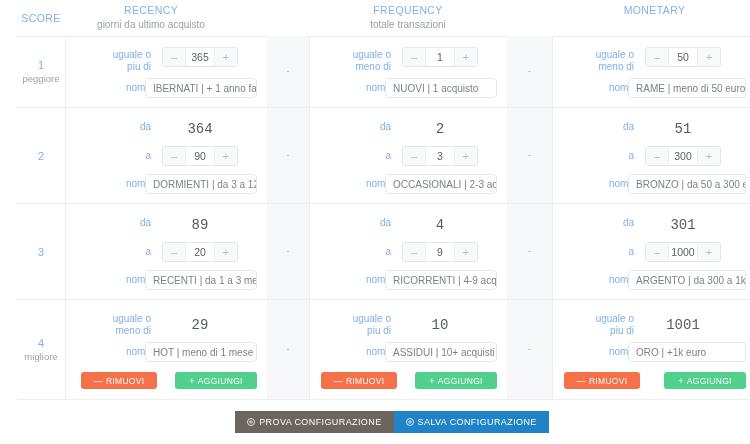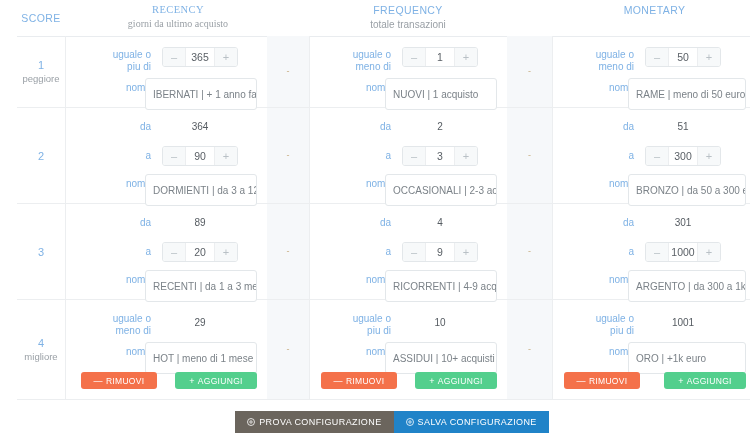--- a/index.html
+++ b/index.html
@@ -49,21 +49,21 @@
   }
   .gapcol .dash { font-size:9px; color:#c7ad80; line-height:1; }
 
   
   .metric { position:absolute; top:0; bottom:0; }
   .lbl {
     position:absolute; font-size:10px; color:#7fb2e5; text-align:right;
     line-height:12px;
   }
   .valstatic {
-    position:absolute; font-size:10px; color:#555b61; text-align:center;
+    position:absolute; font-size:14px; color:#555b61; text-align:center;font-family:Liberation Mono, monospace;
   }
 
   
   .stepper {
     position:absolute; display:flex; height:20px; width:76px;
     border:1px solid #e3e7ea; border-radius:3px; overflow:hidden;
     background:#fff; box-sizing:border-box;
   }
   .stepper .btn {
     width:22px; background:#f7f9fa; color:#b9c0c6; font-size:11px;
@@ -71,21 +71,21 @@
   }
   .stepper .btn.minus { border-right:1px solid #eceef0; }
   .stepper .btn.plus  { border-left:1px solid #eceef0; }
   .stepper .num {
     flex:1; display:flex; align-items:center; justify-content:center;
     font-size:10.5px; color:#5a6066; background:#fff;
   }
 
   
   .tinput {
-    position:absolute; height:32px; box-sizing:border-box;
+    position:absolute; height:20px; box-sizing:border-box;
     border:1px solid #e3e7ea; border-radius:3px; background:#fff;
     display:flex; align-items:center; padding:0 7px;
     font-size:10px; color:#7b8288; white-space:nowrap; overflow:hidden;
   }
 
   
   .abtn {
     position:absolute; height:17px; border-radius:3px;
     display:flex; align-items:center; justify-content:center;
     font-size:8.5px; color:#fff; letter-spacing:.3px; white-space:nowrap;
@@ -111,21 +111,21 @@
 </head>
 <body>
 
 <div id="root">
 
   <div class="head">
     <div class="head-score">
       <span>SCORE</span>
     </div>
 
-    <div class="head-col" style="left:60px; width:202px;font-family:Liberation Serif, serif;">
+    <div class="head-col" style="left:33px; width:202px;">
       <div class="t1">RECENCY</div>
       <div class="t2">giorni da ultimo acquisto</div>
     </div>
 
     <div class="head-col" style="left:292px; width:198px;">
       <div class="t1">FREQUENCY</div>
       <div class="t2">totale transazioni</div>
     </div>
 
     <div class="head-col" style="left:535px; width:205px;">

